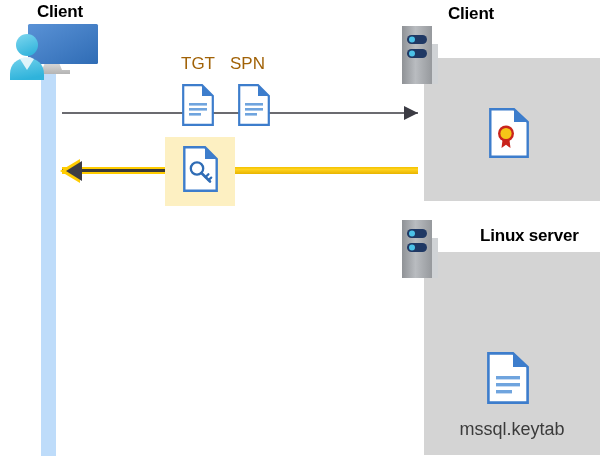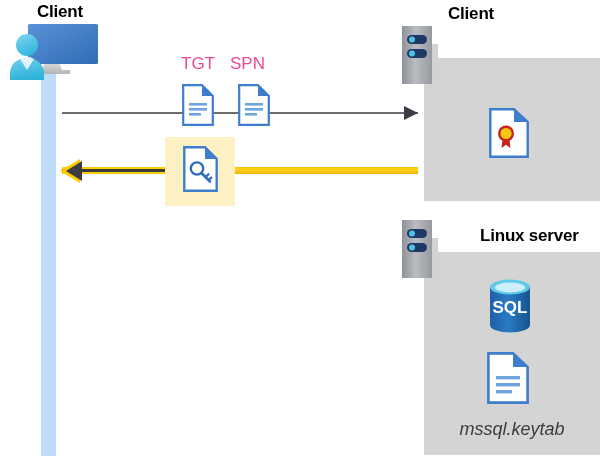--- a/index.html
+++ b/index.html
@@ -16,29 +16,28 @@
 
   
   .lbl-bold{
     font-weight:bold;
     color:#000000;
     font-size:17px;
     line-height:20px;
     letter-spacing:-0.2px;
   }
   .lbl-plain{
-    color:#ec4899;
+    color:#a16207;
     font-size:17px;
     line-height:20px;
   }
   .lbl-file{
     color:#3b3b3b;
     font-size:18px;
     line-height:22px;
-    font-style:italic;
   }
 
   
   .lifeline{
     left:41px;top:74px;width:15px;height:382px;
     background:#bedcfa;
   }
 
   
   .panel{background:#d4d4d4;}
@@ -223,35 +222,20 @@
       <circle cx="10" cy="13.5" r="3" fill="#4cc2e8"></circle>
       <rect x="5" y="23" width="20" height="9" rx="4.5" fill="#1f3864"></rect>
       <circle cx="10" cy="27.5" r="3" fill="#4cc2e8"></circle>
     </svg>
   </div>
 
   <div class="abs" style="left:448px;top:226px;width:150px;margin-left:32px;">
     <span class="lbl-bold">Linux server</span>
   </div>
 
-  <div class="abs" style="left:484px;top:278px;">
-    <svg class="ico" width="52" height="56" viewBox="0 0 52 56">
-      <defs>
-        <linearGradient id="cylBody" x1="0" y1="0" x2="1" y2="0">
-          <stop offset="0%" stop-color="#1f5fa8"></stop>
-          <stop offset="45%" stop-color="#2a7bc4"></stop>
-          <stop offset="100%" stop-color="#17538f"></stop>
-        </linearGradient>
-      </defs>
-      <path d="M6 9 h40 v38 a20 7.5 0 0 1 -40 0 z" fill="url(#cylBody)"></path>
-      <ellipse cx="26" cy="9" rx="20" ry="7.5" fill="#5fc9e8"></ellipse>
-      <ellipse cx="26" cy="9.5" rx="15" ry="5" fill="#cdeffa"></ellipse>
-      <text x="26" y="35" text-anchor="middle" font-family="'Liberation Sans', sans-serif" font-size="17" font-weight="bold" fill="#ffffff">SQL</text>
-    </svg>
-  </div>
 
   <div class="abs" style="left:487px;top:352px;">
     <svg class="ico" width="42" height="52" viewBox="0 0 42 52">
       <path d="M1.4 1.4 H26 L40.6 15 V50.6 H1.4 Z" fill="#ffffff" stroke="#3d7dcc" stroke-width="2.6"></path>
       <path d="M26 1.4 L40.6 15 H26 Z" fill="#3d7dcc"></path>
       <rect x="9" y="24" width="24" height="3.4" fill="#6fa4de"></rect>
       <rect x="9" y="31" width="24" height="3.4" fill="#6fa4de"></rect>
       <rect x="9" y="38" width="16" height="3.4" fill="#6fa4de"></rect>
     </svg>
   </div>

